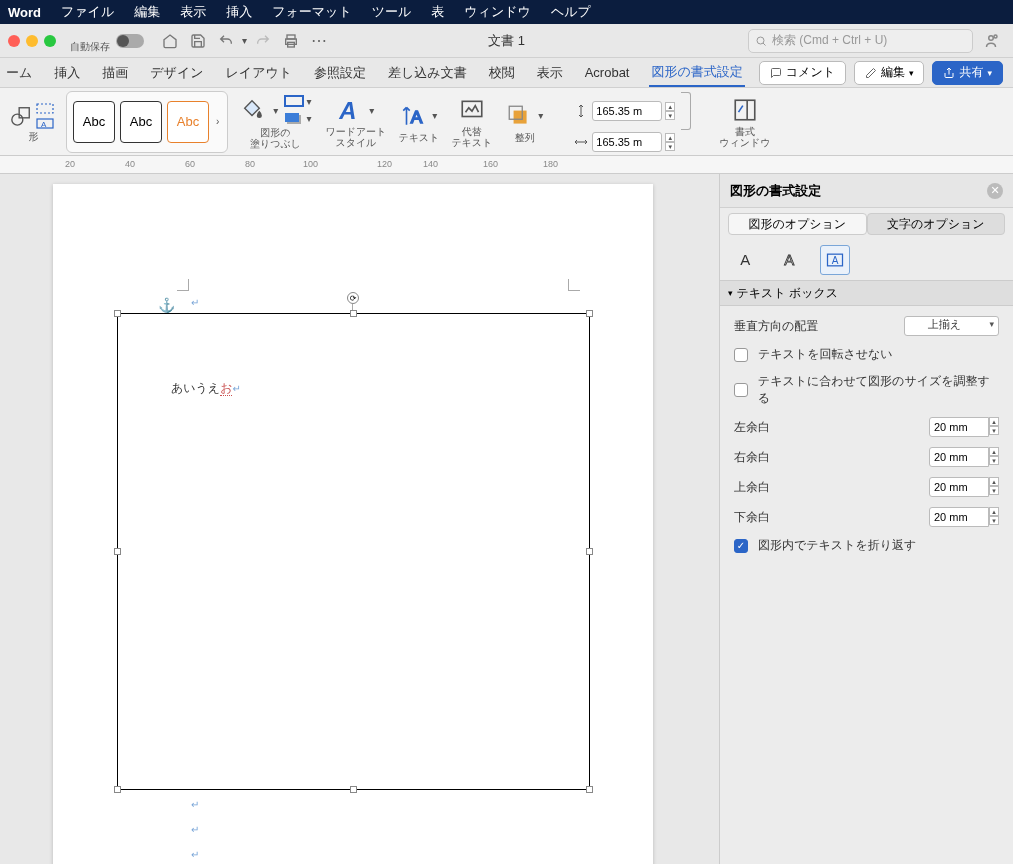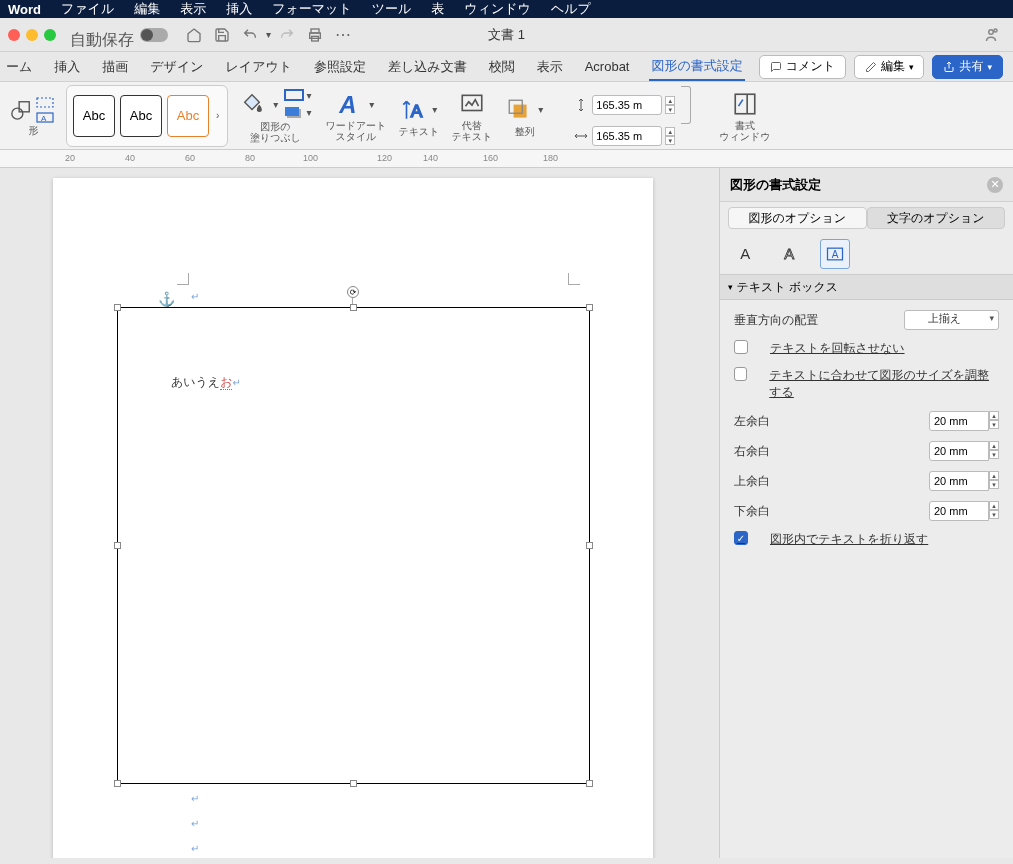--- a/index.html
+++ b/index.html
@@ -1,28 +1,28 @@
 <!DOCTYPE html>
 <html><head>
 <meta charset="utf-8">
 <style>
 * { margin: 0; padding: 0; box-sizing: border-box; font-family: -apple-system, "Hiragino Kaku Gothic ProN", sans-serif; }
 body { background: #e8e8e8; width: 1013px; height: 864px; overflow: hidden; }
 
 
-.menubar { height: 18px; background: #0b1d3e; display: flex; align-items: center; padding: 0 8px; gap: 20px; }
+.menubar { height: 24px; background: #0b1d3e; display: flex; align-items: center; padding: 0 8px; gap: 20px; }
 .menubar span { color: #fff; font-size: 13px; }
 .menubar .app { font-weight: 700; }
 
 
 .titlebar { height: 34px; background: #e8e8e8; display: flex; align-items: center; padding: 0 8px; border-bottom: 1px solid #d0d0d0; position: relative; }
 .traffic { display: flex; gap: 6px; margin-right: 14px; }
 .traffic div { width: 12px; height: 12px; border-radius: 50%; }
 .tl-close { background: #ff5f57; } .tl-min { background: #febc2e; } .tl-max { background: #28c840; }
-.autosave { font-size: 16px; color: #555; margin-right: 6px; margin-top: 12px; }
+.autosave { font-size: 10px; color: #555; margin-right: 6px; margin-top: 12px; }
 .toggle { width: 28px; height: 14px; border-radius: 7px; background: #aaa; margin-right: 12px; position: relative; }
 .toggle:after{content:"";width:12px;height:12px;border-radius:50%;background:#555;position:absolute;left:1px;top:1px;}
 .tb-icon { width: 18px; height: 18px; color: #666; margin: 0 5px; display:flex;align-items:center;justify-content:center;}
 .doc-title { position: absolute; left: 50%; transform: translateX(-50%); font-size: 13px; color: #333; }
 .search { position: absolute; right: 40px; width: 225px; height: 24px; background: #eee; border:1px solid #ccc; border-radius: 5px; display:flex;align-items:center;padding:0 6px;font-size:12px;color:#999;gap:5px;}
 .pref { position:absolute; right:8px; color:#888;}
 
 
 .ribbon-tabs { height: 30px; background: #e8e8e8; display: flex; align-items: center; padding: 0 4px; gap: 18px; border-bottom: 1px solid #d0d0d0; position:relative;}
 .ribbon-tabs .tab { font-size: 13px; color: #333; padding: 0 2px; height:100%; display:flex;align-items:center;}
@@ -80,21 +80,21 @@
 .sp-tab{flex:1;border:1px solid #ccc;border-radius:4px;background:#f6f6f6;font-size:12px;display:flex;align-items:center;justify-content:center;}
 .sp-tab.active{background:#ddd;}
 .sp-icons{height:40px;display:flex;gap:14px;padding:6px 12px;align-items:center;}
 .sp-ibox{width:30px;height:30px;display:flex;align-items:center;justify-content:center;border-radius:3px;}
 .sp-ibox.sel{border:1px solid #7aa6d8;background:#eaf1fa;}
 .sp-section{background:#dedede;border-top:1px solid #ccc;border-bottom:1px solid #ccc;height:26px;display:flex;align-items:center;padding:0 8px;font-size:12px;gap:4px;}
 .sp-body{padding:10px 14px;display:flex;flex-direction:column;gap:10px;font-size:12px;color:#333;}
 .sp-row{display:flex;align-items:center;justify-content:space-between;}
 .sp-select{width:95px;height:20px;border:1px solid #bbb;border-radius:3px;text-align:center;font-size:11px;background:#fff;position:relative;padding-right:14px;}
 .sp-select:after{content:"▾";position:absolute;right:4px;top:2px;font-size:9px;color:#555;}
-.sp-check{display:flex;align-items:flex-start;gap:22px;text-decoration:underline;}
+.sp-check{display:flex;align-items:center;gap:10px;}
 .cb{width:14px;height:14px;border:1px solid #999;border-radius:3px;background:#fff;display:flex;align-items:center;justify-content:center;}
 .cb.on{background:#2b65c7;border-color:#2b65c7;color:#fff;font-size:10px;}
 .sp-num{width:60px;height:20px;border:1px solid #bbb;border-radius:3px 0 0 3px;font-size:11px;padding:0 4px;background:#fff;}
 .sp-numwrap{display:flex;}
 </style>
 </head>
 <body>
 
 <div class="menubar">
   <span class="app">Word</span>
@@ -141,20 +141,27 @@
     </div>
   <div class="tb-icon">
       <svg width="16" height="16" viewBox="0 0 24 24" fill="none" stroke="#777" stroke-width="2">
         <rect x="6" y="3" width="12" height="6"></rect>
         <rect x="4" y="9" width="16" height="8"></rect>
         <rect x="7" y="14" width="10" height="7"></rect>
       </svg>
     </div>
   <div class="tb-icon">⋯</div>
   <span class="doc-title">文書 1</span>
+  <div class="search">
+    <svg width="12" height="12" viewBox="0 0 24 24" fill="none" stroke="#999" stroke-width="2">
+        <circle cx="11" cy="11" r="7"></circle>
+        <path d="M21 21l-5-5"></path>
+      </svg>
+    <span>検索 (Cmd + Ctrl + U)</span>
+  </div>
   <div class="tb-icon pref">
       <svg width="18" height="18" viewBox="0 0 24 24" fill="none" stroke="#888" stroke-width="2">
         <circle cx="12" cy="8" r="3"></circle>
         <path d="M6 20c0-3 2.5-5 6-5s6 2 6 5"></path>
         <circle cx="18" cy="6" r="2"></circle>
       </svg>
     </div>
 </div>
 
 <div class="ribbon-tabs">

